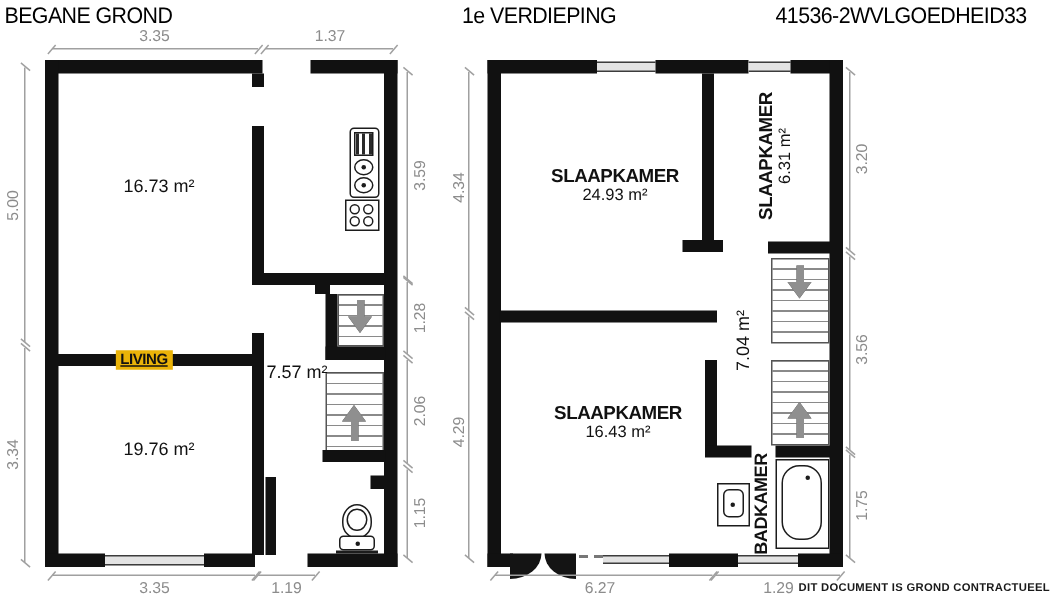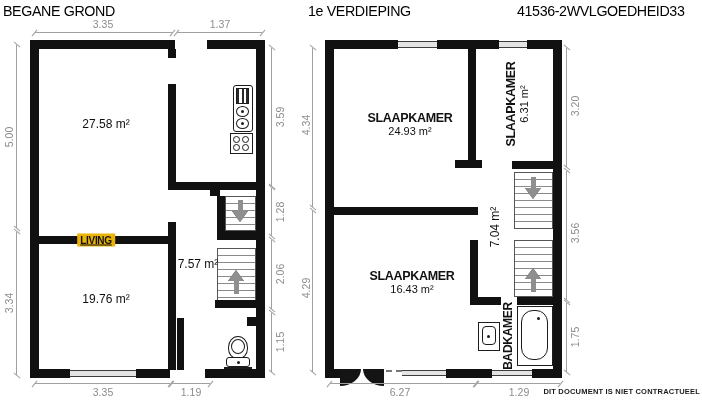--- a/index.html
+++ b/index.html
@@ -96,23 +96,23 @@
     </div>
 
     <div class="abs" style="left:224px;top:336px;width:28px;height:36px;">
       <div class="fx" style="left:4px;top:0;width:20px;height:23px;border-radius:50% 50% 46% 46%;"></div>
       <div class="fx-in" style="left:7px;top:3px;width:14px;height:15px;border-radius:50%;"></div>
       <div class="fx" style="left:2px;top:21px;width:24px;height:10px;border-radius:3px;"></div>
       <div class="dot" style="left:12.5px;top:24.5px;"></div>
       <div class="abs" style="left:0;top:31px;width:28px;height:2px;background:#1c1c1c;"></div>
     </div>
 
-    <div class="hcenter rarea" style="left:106px;top:124px;font-size:12px;">27.58 m²</div>
+    <div class="hcenter rarea" style="left:106px;top:124px;font-size:12px;">16.73 m²</div>
     <div class="hcenter rlabel" style="left:96px;top:240px;background:#eab308;padding:0 3px;font-size:10px;text-decoration:underline;">LIVING</div>
-    <div class="hcenter rarea" style="left:198px;top:248px;font-size:12px;margin-top:16px;">7.57 m²</div>
+    <div class="hcenter rarea" style="left:198px;top:248px;font-size:12px;">7.57 m²</div>
     <div class="hcenter rarea" style="left:106px;top:299px;font-size:12px;">19.76 m²</div>
 
     <div class="dimh" style="left:35px;top:32px;width:137px;"></div>
     <div class="hcenter dlab" style="left:103px;top:24px;">3.35</div>
     <div class="dimh" style="left:177px;top:32px;width:85px;"></div>
     <div class="hcenter dlab" style="left:220px;top:24px;">1.37</div>
 
     <div class="dimv" style="left:16px;top:45px;height:183px;"></div>
     <div class="vcenter dlab" style="left:9px;top:137px;">5.00</div>
     <div class="dimv" style="left:16px;top:232px;height:143px;"></div>
@@ -205,15 +205,15 @@
     <div class="vcenter dlab" style="left:575px;top:233px;">3.56</div>
     <div class="dimv" style="left:566px;top:303px;height:69px;"></div>
     <div class="vcenter dlab" style="left:575px;top:337px;">1.75</div>
 
     <div class="dimh" style="left:330px;top:383px;width:145px;"></div>
     <div class="hcenter dlab" style="left:400px;top:392px;">6.27</div>
     <div class="dimh" style="left:477px;top:383px;width:83px;"></div>
     <div class="hcenter dlab" style="left:519px;top:392px;">1.29</div>
   </div>
 
-  <div class="disclaimer" style="right:2px;top:387px;">DIT DOCUMENT IS NIET CONTRACTUEEL</div>
+  <div class="disclaimer" style="right:2px;top:387px;">DIT DOCUMENT IS GROND CONTRACTUEEL</div>
 
 </div>
 
 </body></html>

